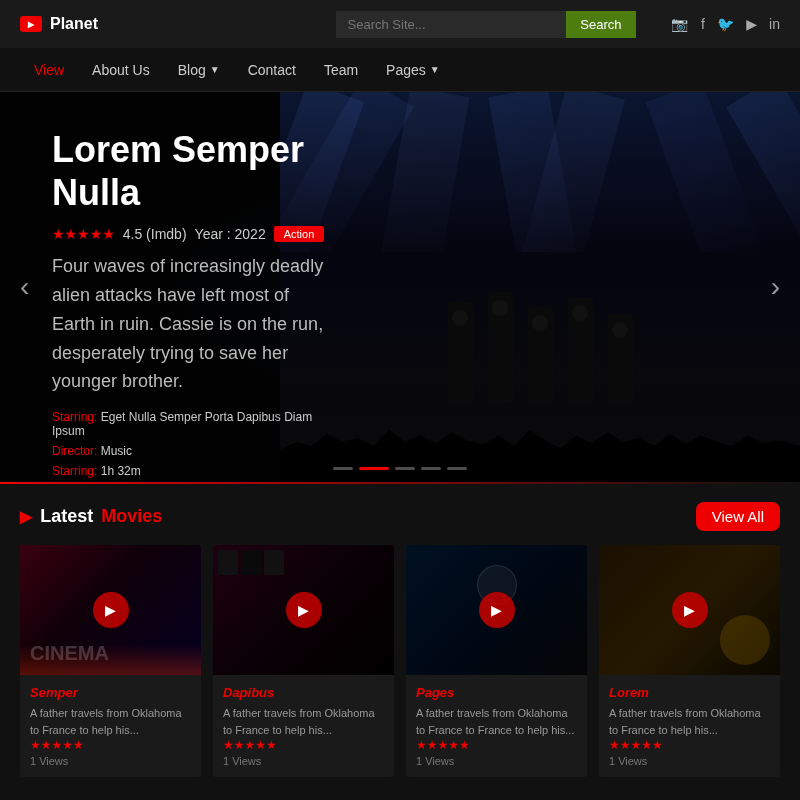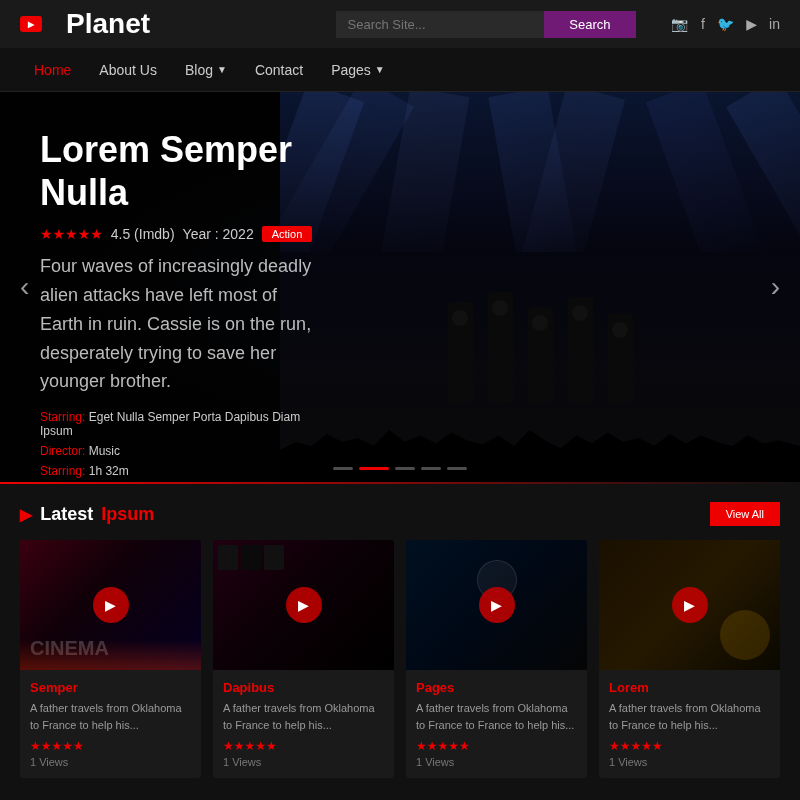--- a/index.html
+++ b/index.html
@@ -10,22 +10,22 @@
       background: #1a1a1a;
       display: flex;
       align-items: center;
       padding: 0 20px;
       height: 48px;
       gap: 16px;
     }
     .logo {
       display: flex;
       align-items: center;
-      gap: 24px;
-      font-size: 28px;
+      gap: 8px;
+      font-size: 16px;
       font-weight: bold;
       color: #fff;
       min-width: 90px;
     }
     .logo-icon {
       background: #e00;
       width: 22px;
       height: 16px;
       border-radius: 3px;
       display: flex;
@@ -46,24 +46,24 @@
     .search-bar input {
       flex: 1;
       padding: 6px 12px;
       background: #2a2a2a;
       border: none;
       color: #aaa;
       font-size: 13px;
       outline: none;
     }
     .search-btn {
-      background: #701a75;
+      background: #4d7c0f;
       color: #fff;
       border: none;
-      padding: 6px 25px;
+      padding: 6px 14px;
       cursor: pointer;
       font-size: 13px;
     }
     .social-icons {
       display: flex;
       align-items: center;
       gap: 12px;
       margin-left: 20px;
     }
     .social-icon {
@@ -136,21 +136,21 @@
       position: absolute;
       top: 0;
       width: 60px;
       height: 200px;
       opacity: 0.15;
       transform-origin: top center;
     }
 
     .hero-content {
       position: absolute;
-      left: 0; top: 0; bottom: 0;
+      left: 12px; top: 0; bottom: 0;
       width: 42%;
       padding: 60px 20px 20px 40px;
       display: flex;
       flex-direction: column;
       justify-content: center;
       margin-top: 44px;
     }
     .hero-title {
       font-size: 36px;
       font-weight: bold;
@@ -255,23 +255,23 @@
       color: #e00;
       font-size: 16px;
     }
     .latest-label { color: #fff; }
     .movies-label { color: #e00; }
     .view-all-btn {
       background: #e00;
       color: #fff;
       border: none;
       padding: 6px 16px;
-      font-size: 11px;
-      cursor: pointer;
-      border-radius: 0;
+      font-size: 15px;
+      cursor: pointer;
+      border-radius: 8px;
     }
     .movies-grid {
       display: grid;
       grid-template-columns: repeat(4, 1fr);
       gap: 12px;
     }
     .movie-card {
       background: #1a1a1a;
       border-radius: 3px;
       overflow: hidden;
@@ -294,26 +294,26 @@
       font-size: 14px;
     }
     .movie-info {
       padding: 10px;
     }
     .movie-title-red {
       color: #e00;
       font-size: 13px;
       font-weight: bold;
       margin-bottom: 5px;
+      font-style: italic;
     }
     .movie-desc {
       color: #999;
       font-size: 11px;
       line-height: 1.5;
-      margin-bottom: 6px;
     }
     .movie-stars { color: #e00; font-size: 12px; margin-bottom: 3px; }
     .movie-views { color: #777; font-size: 11px; }
 
     
     .thumb-1 {
       background: linear-gradient(135deg, #8b0000 0%, #1a0505 40%, #0d0010 100%);
       position: relative;
     }
     .thumb-1::before {
@@ -354,24 +354,25 @@
   <div class="social-icons">
     <span class="social-icon">📷</span>
     <span class="social-icon">f</span>
     <span class="social-icon">🐦</span>
     <span class="social-icon">▶</span>
     <span class="social-icon">in</span>
   </div>
 </header>
 
 <nav class="nav">
-  <div class="nav-item active">Home</div>
+  <div class="nav-item active">View</div>
   <div class="nav-item">About Us</div>
   <div class="nav-item">Blog <span class="caret">▼</span></div>
   <div class="nav-item">Contact</div>
+  <div class="nav-item">Team</div>
   <div class="nav-item">Pages <span class="caret">▼</span></div>
 </nav>
 
 <section class="hero">
   <div class="hero-bg"></div>
 
   <div class="hero-stage">
     <div class="stage-lights">
       <div class="light-beam" style="left:5%;background:linear-gradient(160deg,rgba(100,140,255,0.8),transparent);transform:rotate(20deg);"></div>
       <div class="light-beam" style="left:15%;background:linear-gradient(160deg,rgba(100,140,255,0.6),transparent);transform:rotate(30deg);"></div>
@@ -441,21 +442,21 @@
   </div>
 </section>
 
 <div class="red-line"></div>
 
 <section class="movies-section">
   <div class="section-header">
     <div class="section-title">
       <span class="section-icon">▶</span>
       <span class="latest-label">Latest</span>
-      <span class="movies-label">Ipsum</span>
+      <span class="movies-label">Movies</span>
     </div>
     <button class="view-all-btn">View All</button>
   </div>
 
   <div class="movies-grid">
 
     <div class="movie-card">
       <div class="movie-thumb thumb-1">
         <div style="position:absolute;inset:0;background:linear-gradient(135deg,#3a0010 0%,#100008 40%,#050020 100%);"></div>
         <div style="position:absolute;bottom:10px;left:10px;font-size:20px;font-weight:bold;color:rgba(255,255,255,0.2);">CINEMA</div>

